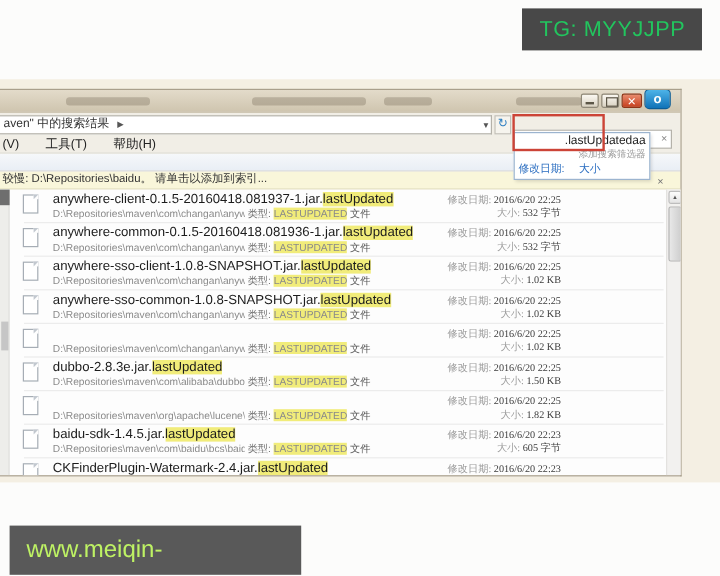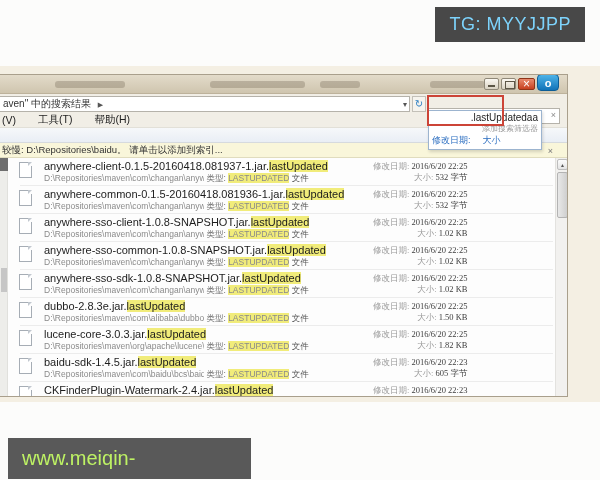--- a/index.html
+++ b/index.html
@@ -4,21 +4,21 @@
 <style>
   * { margin:0; padding:0; box-sizing:border-box; }
   html,body { width:600px; height:480px; overflow:hidden; background:#fcfcfb;
               font-family:"Liberation Sans", sans-serif; }
   .stage { position:relative; width:600px; height:480px; }
 
   
   .backdrop { position:absolute; left:0; top:66px; width:600px; height:336px; background:#f4efe3; }
 
   
-  .tg-badge { position:absolute; top:7px; right:15px; background:#484848; color:#7dd3fc;
+  .tg-badge { position:absolute; top:7px; right:15px; background:#484848; color:#22c55e;
               font-size:18px; letter-spacing:.5px; padding:7px 14px; }
   .site-badge { position:absolute; left:8px; top:438px; width:243px; height:41px;
                 background:#595959; color:#bef264; font-size:20px; line-height:41px; padding-left:14px; }
 
   
   .window { position:absolute; left:0; top:74px; width:568px; height:323px;
             border:1px solid #a99f8c; border-left:none; background:#f1eee6; overflow:hidden; }
   .titlebar { position:relative; height:19px;
               background:linear-gradient(#e3dbca,#cfc5af); border-bottom:1px solid #bdb29b; }
   .smudge { position:absolute; top:6px; height:7px; border-radius:3px; background:rgba(115,103,84,.33); }
@@ -219,21 +219,20 @@
     </div>
     <div class="fdetails">
       <div class="detail-line d1"><span class="lab">修改日期:</span> <span class="val">2016/6/20 22:25</span></div>
       <div class="detail-line"><span class="lab size-lab">大小:</span> <span class="val">1.02 KB</span></div>
     </div>
     <div class="sep"></div>
   </div>
 
   <div class="file-row">
     <div class="ficon"></div>
-    <div class="fname"><span>anywhere-sso-sdk-1.0.8-SNAPSHOT.jar.</span><span class="hl">lastUpdated</span></div>
     <div class="finfo">
       <span class="fpath">D:\Repositories\maven\com\changan\anywhere...</span>
       <span class="tlabel">类型:</span>
       <span class="hl">LASTUPDATED</span>
       <span class="tsuffix">文件</span>
     </div>
     <div class="fdetails">
       <div class="detail-line d1"><span class="lab">修改日期:</span> <span class="val">2016/6/20 22:25</span></div>
       <div class="detail-line"><span class="lab size-lab">大小:</span> <span class="val">1.02 KB</span></div>
     </div>
@@ -251,21 +250,20 @@
     </div>
     <div class="fdetails">
       <div class="detail-line d1"><span class="lab">修改日期:</span> <span class="val">2016/6/20 22:25</span></div>
       <div class="detail-line"><span class="lab size-lab">大小:</span> <span class="val">1.50 KB</span></div>
     </div>
     <div class="sep"></div>
   </div>
 
   <div class="file-row">
     <div class="ficon"></div>
-    <div class="fname"><span>lucene-core-3.0.3.jar.</span><span class="hl">lastUpdated</span></div>
     <div class="finfo">
       <span class="fpath">D:\Repositories\maven\org\apache\lucene\luce...</span>
       <span class="tlabel">类型:</span>
       <span class="hl">LASTUPDATED</span>
       <span class="tsuffix">文件</span>
     </div>
     <div class="fdetails">
       <div class="detail-line d1"><span class="lab">修改日期:</span> <span class="val">2016/6/20 22:25</span></div>
       <div class="detail-line"><span class="lab size-lab">大小:</span> <span class="val">1.82 KB</span></div>
     </div>

